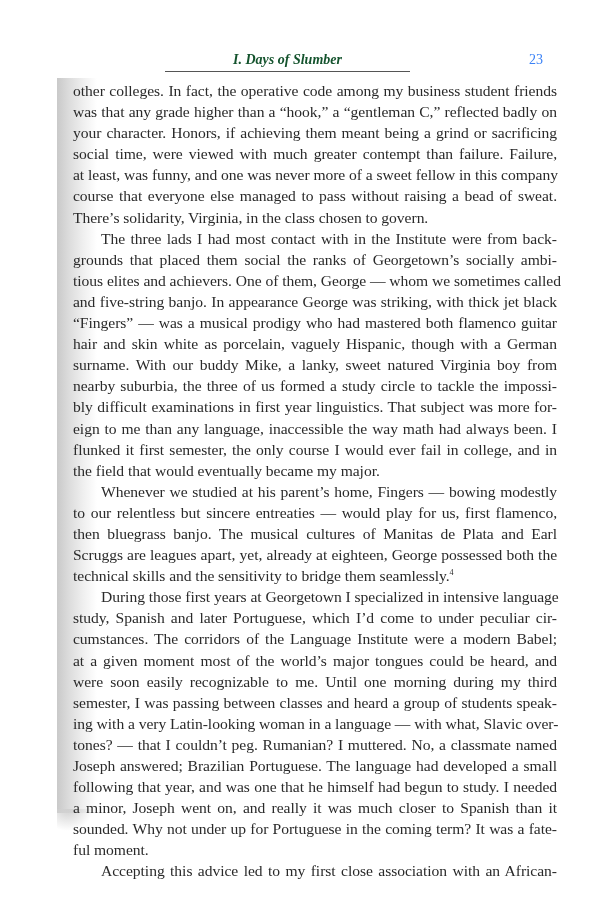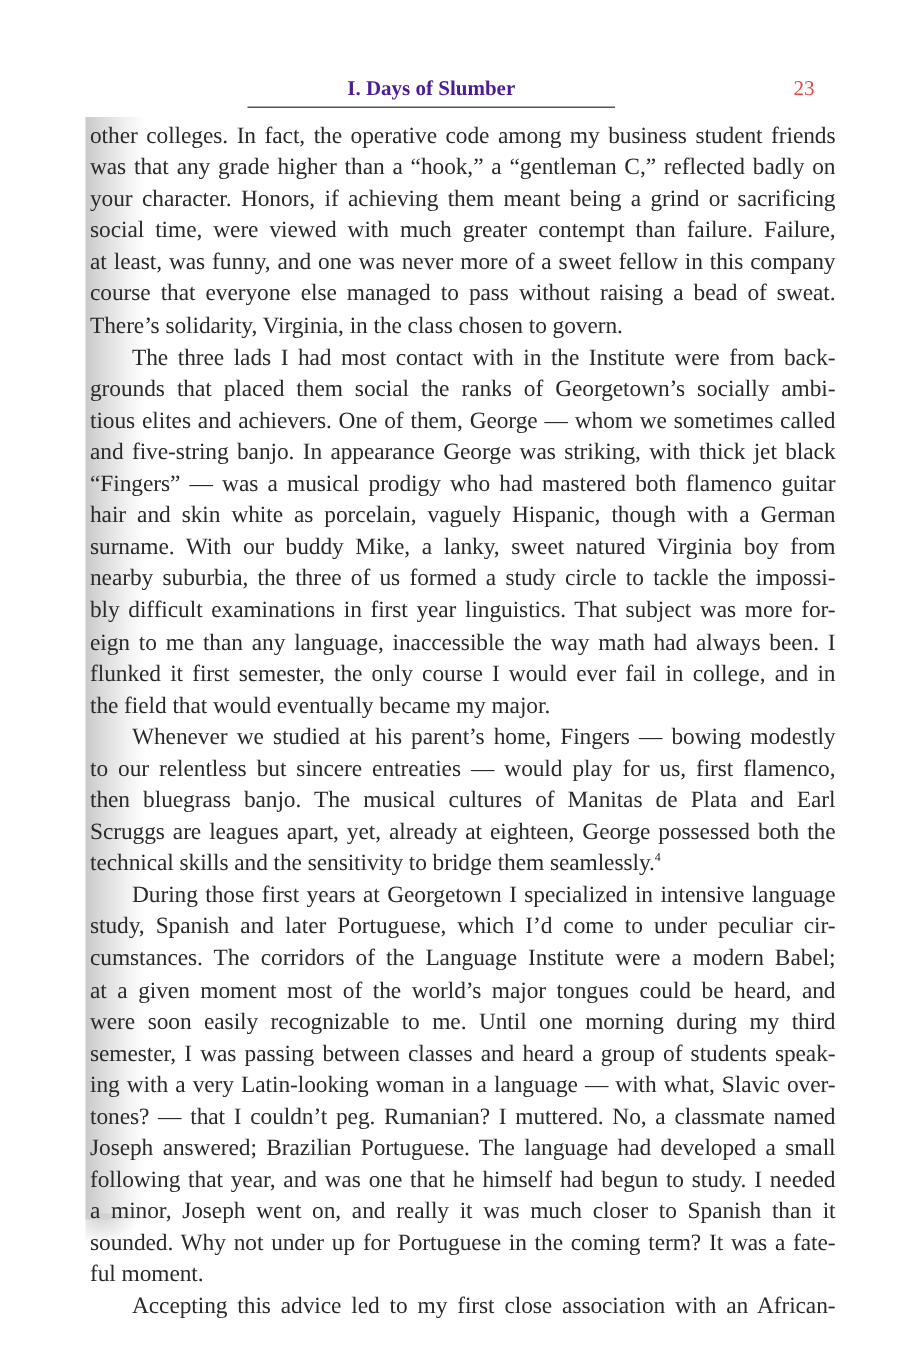--- a/index.html
+++ b/index.html
@@ -13,34 +13,34 @@
   }
   .gutter-shadow::after {
     content: ""; position: absolute; left: 0; bottom: -18px; width: 36px; height: 22px;
     background: radial-gradient(ellipse at 30% 0%, #d0d0d0 0%, rgba(255,255,255,0) 70%);
   }
   .header {
     position: absolute; left: 165px; top: 48px; width: 380px; height: 24px;
   }
   .running-title {
     position: absolute; left: 0; width: 245px; text-align: center; top: 4px;
-    font-weight: bold; font-size: 14px; color: #4c1d95;
+    font-style: italic; font-weight: bold; font-size: 14px; color: #14532d;
   }
   .header-rule {
     position: absolute; left: 0; top: 23px; width: 245px; height: 1px; background: #555;
   }
   .page-number {
-    position: absolute; right: 2px; top: 4px; font-size: 14px; color: #ef4444;
+    position: absolute; right: 2px; top: 4px; font-size: 14px; color: #3b82f6;
   }
   .body-text {
     position: absolute; left: 60px; top: 80px; width: 497px;
   }
   .line {
     height: 21.1px; line-height: 21.1px; font-size: 15.6px; white-space: nowrap;
-    text-align: justify; text-align-last: justify; letter-spacing: -0.05px;
+    text-align: justify; text-align-last: justify; letter-spacing: -0.05px; margin-left: 13px;
   }
   .line.last { text-align-last: left; }
   .line.indent { padding-left: 28px; }
   sup { font-size: 8px; vertical-align: 6px; line-height: 0; }
 </style>
 </head>
 <body>
 
 <div class="gutter-shadow"></div>
 

